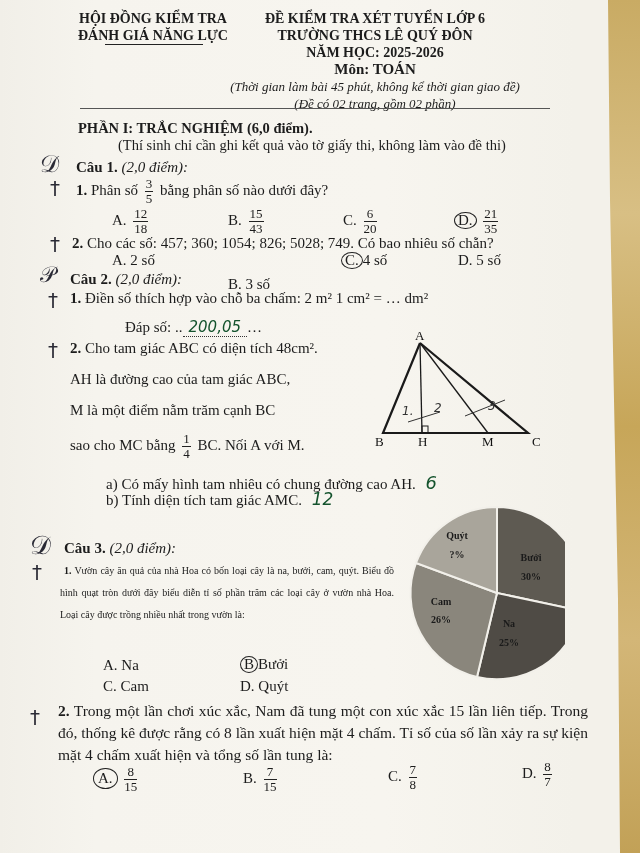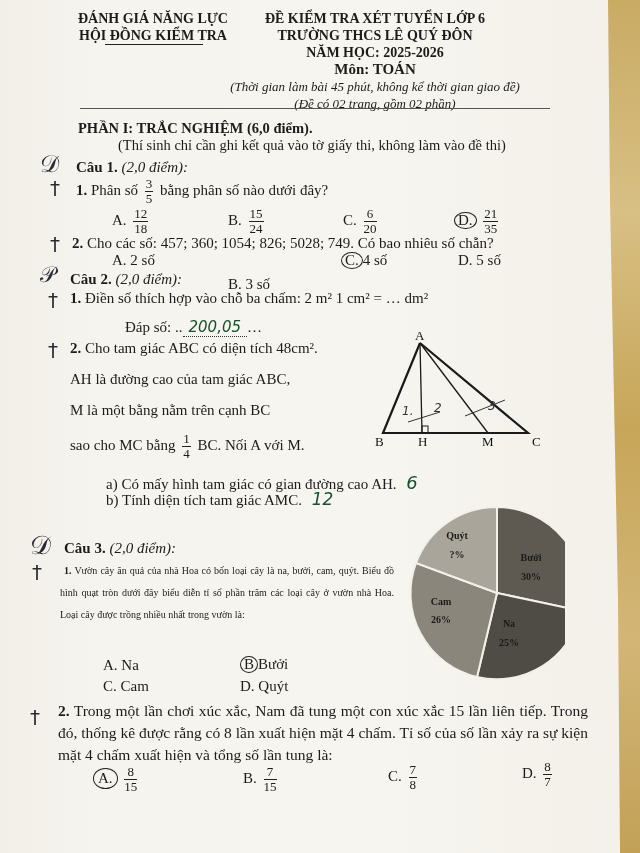--- a/index.html
+++ b/index.html
@@ -28,22 +28,22 @@
   .hand { font-family: "DejaVu Sans", sans-serif; color:#14532d; font-style:italic; }
   .mark { position:absolute; font-family:"DejaVu Sans", sans-serif; color:#2a2a35; font-size:20px; }
   .para { position:absolute; font-size:10px; line-height:22px; text-align:justify; }
 </style>
 </head>
 <body>
 
 <div class="edge"></div>
 
 <div class="abs hdr-left" style="left:78px; top:10px;">
+  <div>HỘI ĐỒNG KIỂM TRA</div>
   <div>ĐÁNH GIÁ NĂNG LỰC</div>
-  <div>HỘI ĐỒNG KIỂM TRA</div>
 </div>
 <div class="hline" style="left:105px; top:44px; width:98px; background:#222;"></div>
 
 <div class="abs hdr-right" style="left:225px; top:10px; width:300px;">
   <div class="b">ĐỀ KIỂM TRA XÉT TUYỂN LỚP 6</div>
   <div class="b">TRƯỜNG THCS LÊ QUÝ ĐÔN</div>
   <div class="b">NĂM HỌC: 2025-2026</div>
   <div class="b" style="font-size:15px;">Môn: TOÁN</div>
   <div class="i" style="font-size:13px;">(Thời gian làm bài 45 phút, không kể thời gian giao đề)</div>
   <div class="i" style="font-size:13px;">(Đề có 02 trang, gồm 02 phần)</div>
@@ -66,21 +66,21 @@
   <span class="frac"><span class="n">3</span><span class="d">5</span></span>
   <span>bằng phân số nào dưới đây?</span>
 </div>
 
 <div class="abs q" style="left:112px; top:207px;">
   <span>A.</span>
   <span class="frac"><span class="n">12</span><span class="d">18</span></span>
 </div>
 <div class="abs q" style="left:228px; top:207px;">
   <span>B.</span>
-  <span class="frac"><span class="n">15</span><span class="d">24</span></span>
+  <span class="frac"><span class="n">15</span><span class="d">43</span></span>
 </div>
 <div class="abs q" style="left:343px; top:207px;">
   <span>C.</span>
   <span class="frac"><span class="n">6</span><span class="d">20</span></span>
 </div>
 <div class="abs q" style="left:454px; top:207px;">
   <span class="circle">D.</span>
   <span class="frac"><span class="n">21</span><span class="d">35</span></span>
 </div>
 
@@ -108,21 +108,21 @@
 <div class="abs q" style="left:125px; top:318px;">
   <span>Đáp số: ..</span><span class="hand" style="border-bottom:1px dotted #333; padding:0 6px;">200,05</span><span>…</span>
 </div>
 
 <div class="mark" style="left:48px; top:338px;">†</div>
 <div class="abs q" style="left:70px; top:340px;">
   <span class="b">2.</span>
   <span>Cho tam giác ABC có diện tích 48cm².</span>
 </div>
 <div class="abs q" style="left:70px; top:371px;">AH là đường cao của tam giác ABC,</div>
-<div class="abs q" style="left:70px; top:402px;">M là một bằng nằm trên cạnh BC</div>
+<div class="abs q" style="left:70px; top:402px;">M là một điểm nằm trăm cạnh BC</div>
 <div class="abs q" style="left:70px; top:432px;">
   <span>sao cho MC bằng</span>
   <span class="frac"><span class="n">1</span><span class="d">4</span></span>
   <span>BC. Nối A với M.</span>
 </div>
 
 <svg class="abs" style="left:370px; top:330px;" width="200" height="120">
   <g stroke="#1a1a1a" fill="none">
     <polyline points="50,13 13,103 158,103 50,13" stroke-width="2.2"></polyline>
     <line x1="50" y1="13" x2="52" y2="103" stroke-width="1.3"></line>
@@ -141,21 +141,21 @@
     <line x1="95" y1="86" x2="135" y2="70"></line>
   </g>
   <g font-family="DejaVu Sans, sans-serif" font-size="12" fill="#333" font-style="italic">
     <text x="32" y="85">1.</text>
     <text x="64" y="82">2</text>
     <text x="118" y="80">3</text>
   </g>
 </svg>
 
 <div class="abs q" style="left:106px; top:472px;">
-  <span>a) Có mấy hình tam giác có gian đường cao AH.</span>
+  <span>a) Có mấy hình tam nhiêu có chung đường cao AH.</span>
   <span class="hand" style="font-size:18px; margin-left:6px;">6</span>
 </div>
 <div class="abs q" style="left:106px; top:489px;">
   <span>b) Tính diện tích tam giác AMC.</span>
   <span class="hand" style="font-size:17px; margin-left:6px;">12</span>
 </div>
 
 <div class="mark" style="left:30px; top:530px; font-size:26px;">𝒟</div>
 <div class="abs q" style="left:64px; top:540px;">
   <span class="b">Câu 3.</span>

